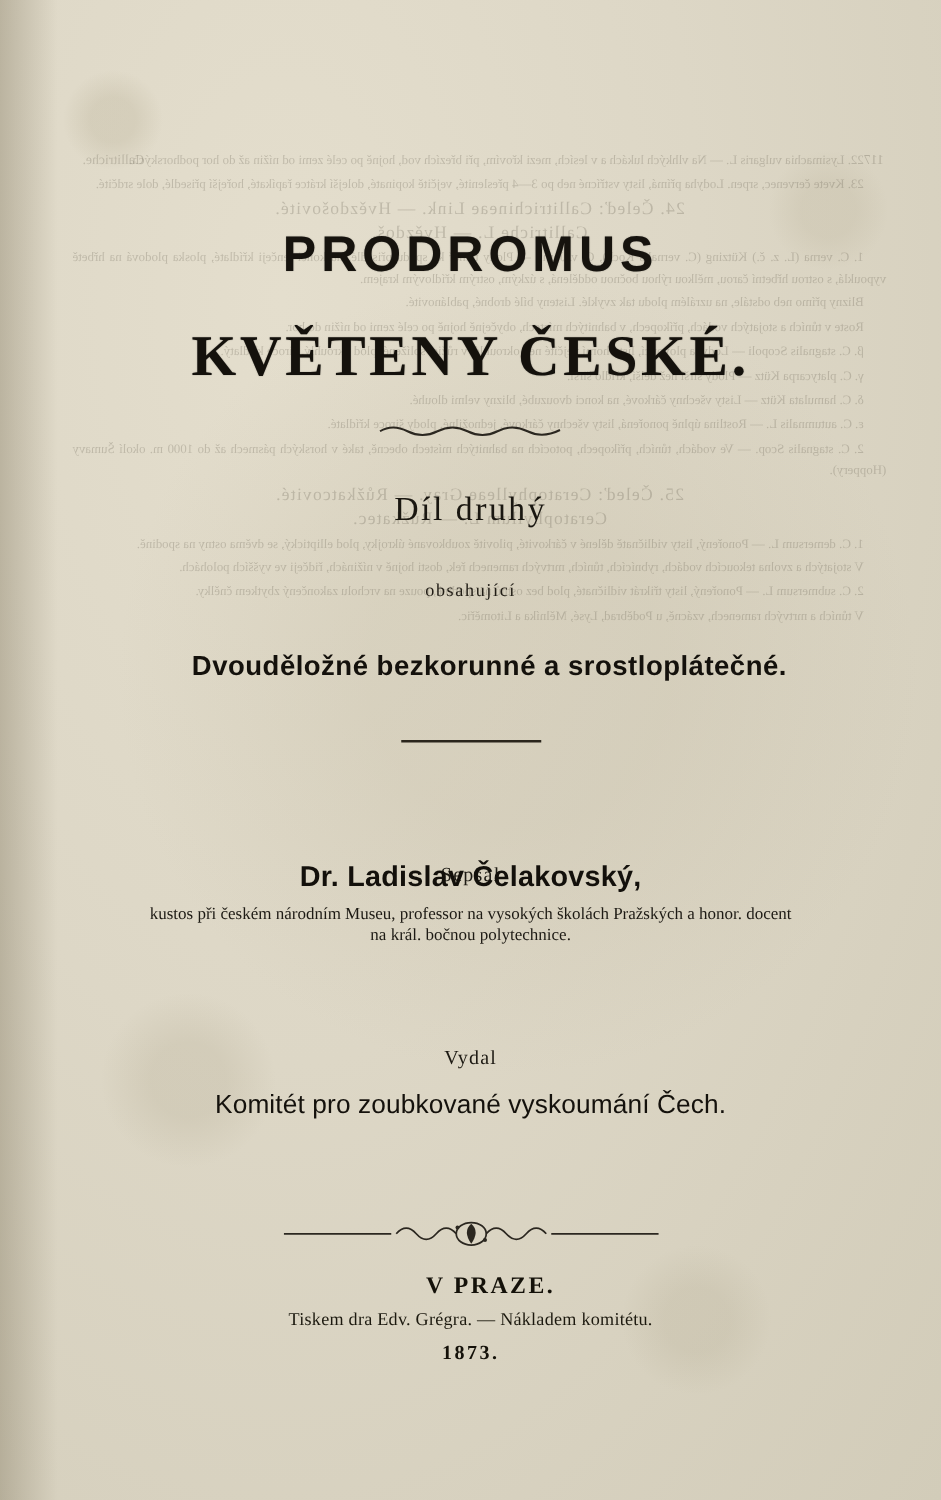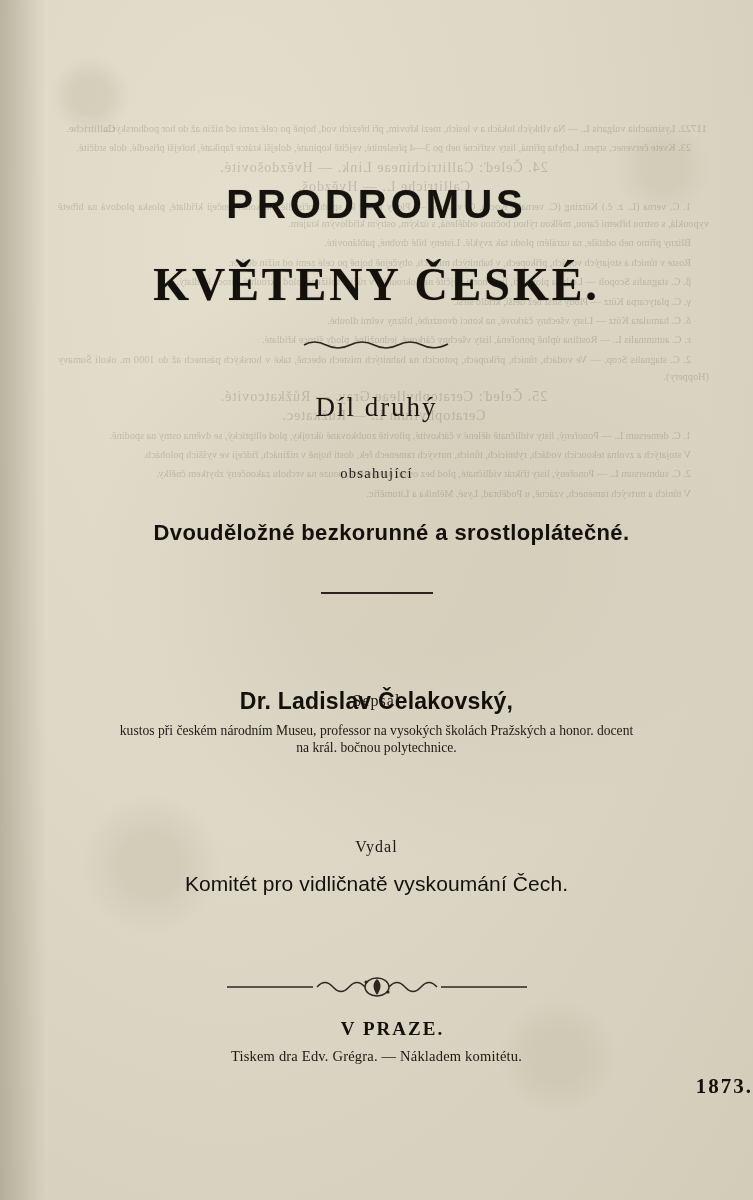--- a/index.html
+++ b/index.html
@@ -208,24 +208,23 @@
     font-family: "Liberation Serif", serif;
     font-size: 14.5px;
     letter-spacing: 0.2px;
     color: #1c190f;
   }
 
   .t-year {
     top: 1074px;
     font-family: "Liberation Serif", serif;
     font-weight: bold;
-    font-size: 21px;
+    font-size: 16px;
     letter-spacing: 2px;
     color: #141109;
-    text-align: right;
   }
 
   
   .bleed-pageno {
     position: absolute;
     right: 46px;
     top: 122px;
     font-size: 11px;
     opacity: 0.25;
     color: #4a4436;
@@ -299,21 +298,21 @@
 
     <div class="tl t-author">Dr. Ladislav Čelakovský,</div>
 
     <div class="tl t-aff">
       <div>kustos při českém národním Museu, professor na vysokých školách Pražských a honor. docent</div>
       <div>na král. bočnou polytechnice.</div>
     </div>
 
     <div class="tl t-vydal">Vydal</div>
 
-    <div class="tl t-komitet">Komitét pro vidličnatě vyskoumání Čech.</div>
+    <div class="tl t-komitet">Komitét pro zoubkované vyskoumání Čech.</div>
 
     <div class="tl ornament">
       <svg width="300" height="30" viewBox="0 0 300 30" aria-hidden="true">
         <line x1="0" y1="15" x2="86" y2="15" stroke="#2b2720" stroke-width="1.4"></line>
         <line x1="214" y1="15" x2="300" y2="15" stroke="#2b2720" stroke-width="1.4"></line>
         <path d="M90 15 q 8 -9 16 0 q 8 9 16 0 q 8 -9 16 0" fill="none" stroke="#2b2720" stroke-width="1.4"></path>
         <path d="M162 15 q 8 -9 16 0 q 8 9 16 0 q 8 -9 16 0" fill="none" stroke="#2b2720" stroke-width="1.4"></path>
         <ellipse cx="150" cy="15" rx="12" ry="9" fill="none" stroke="#2b2720" stroke-width="1.4"></ellipse>
         <path d="M150 7 q -7 6 0 16 q 7 -10 0 -16" fill="#2b2720"></path>
         <circle cx="139" cy="10" r="1.6" fill="#2b2720"></circle>

